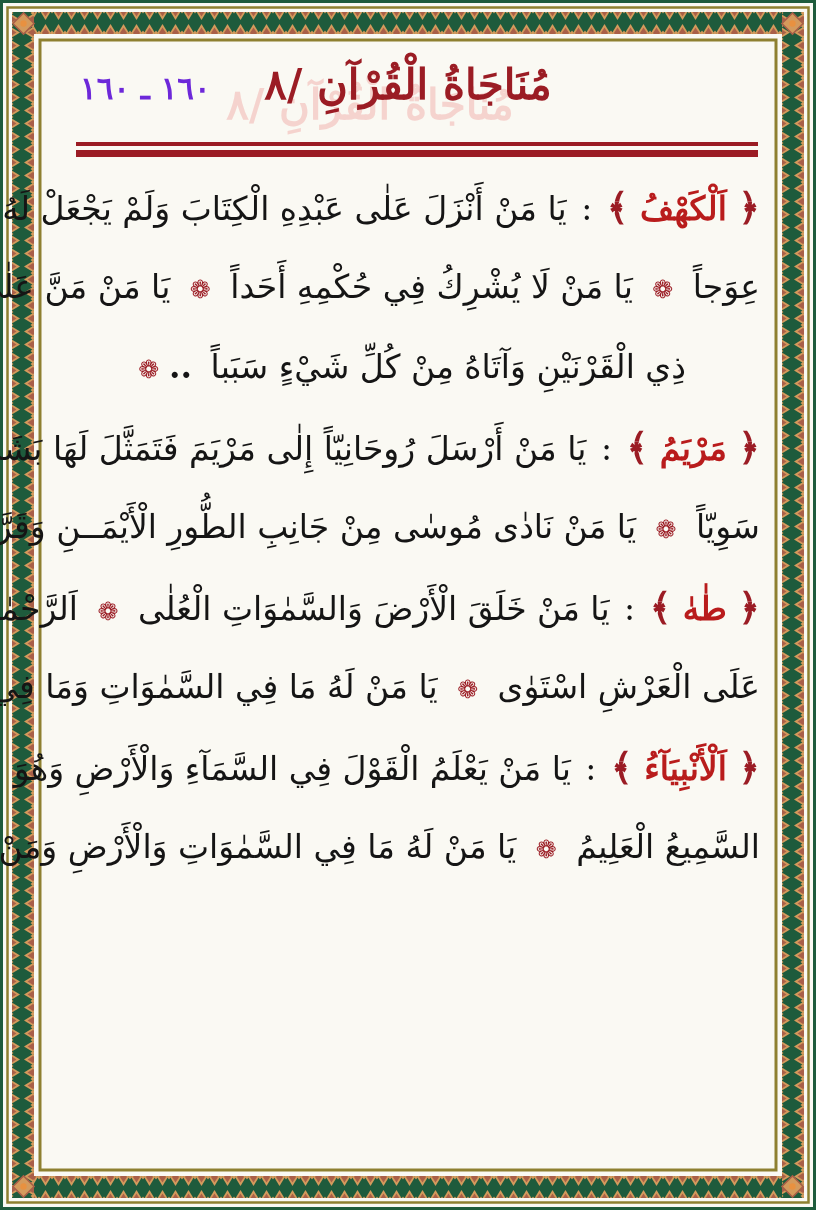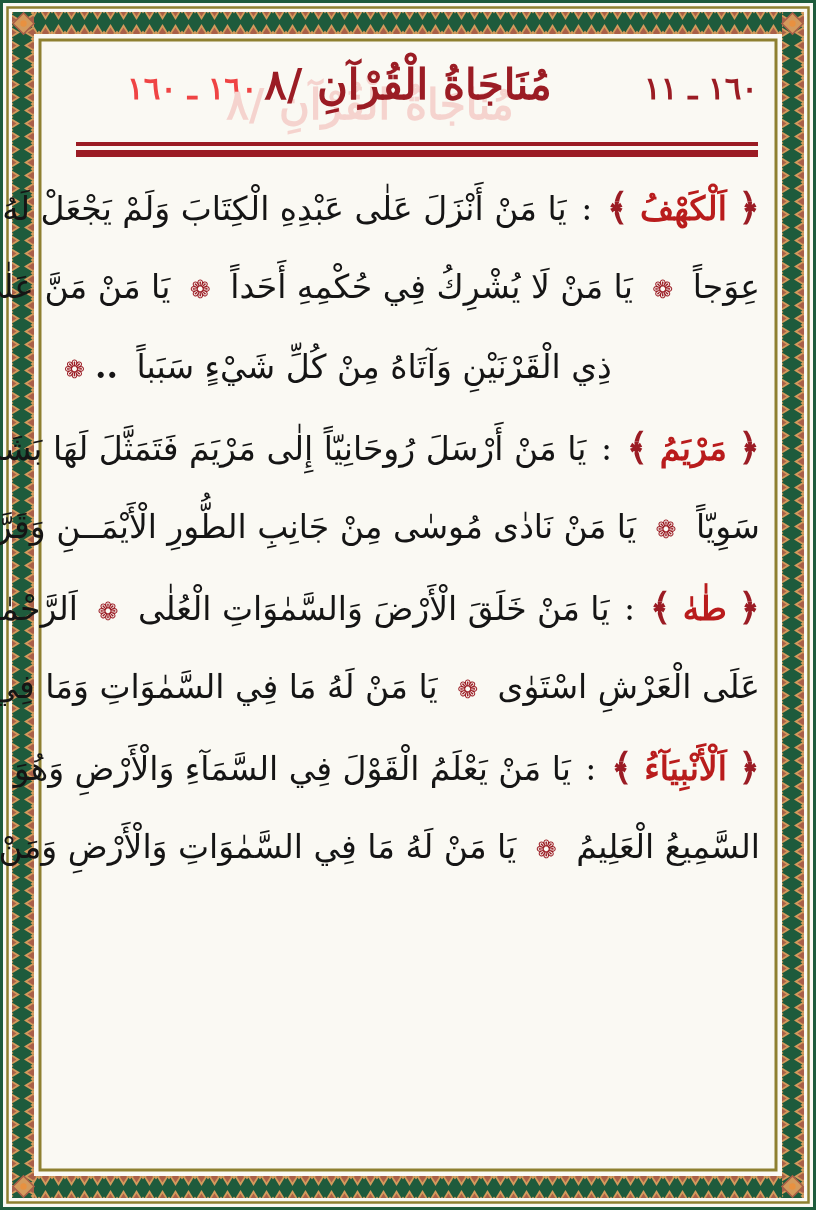--- a/index.html
+++ b/index.html
@@ -6,34 +6,34 @@
   body{width:816px;height:1210px;position:relative;background:#FAF9F3;
        font-family:"DejaVu Serif", serif;overflow:hidden;}
   .frame-svg{position:absolute;left:0;top:0;z-index:0;}
   .content{position:absolute;left:56px;top:48px;width:704px;height:1114px;z-index:1;}
 
   
   .header{position:relative;height:94px;direction:rtl;}
   .pagenums{position:absolute;right:2px;top:22px;font-size:31px;font-weight:bold;
             color:#9B1C24;direction:rtl;white-space:nowrap;}
   .ghostnums{position:absolute;left:24px;top:22px;font-size:31px;font-weight:bold;
-             color:#ef4444;direction:rtl;white-space:nowrap;margin-left:47px;}
+             color:#6d28d9;direction:rtl;white-space:nowrap;}
   .title{position:absolute;left:50%;transform:translateX(-50%);top:12px;font-size:42px;
          font-weight:bold;color:#9B1C24;direction:rtl;white-space:nowrap;
          text-shadow:-38px 20px 0 #F5D3CE;}
 
   
   .rule{margin:0 2px 0 20px;}
   .rule-thin{height:4px;background:#9B1C24;}
   .rule-thick{height:7px;background:#9B1C24;margin-top:4px;}
 
   
   .body-text{margin-top:10px;}
   .line{direction:rtl;height:80px;line-height:80px;font-size:33px;color:#151515;
-        text-align:left;white-space:nowrap;}
+        text-align:center;white-space:nowrap;}
   .line.just{text-align:justify;text-align-last:justify;text-justify:inter-word;}
   .surah{color:#b91c1c;font-weight:bold;}
   .bracket{color:#9B1C24;font-weight:bold;font-size:37px;}
   .colon{color:#151515;padding:0 4px;}
   .rosette{color:#9B1C24;font-size:25px;padding:0 9px;}
   .endmark{direction:ltr;unicode-bidi:isolate;padding:0 8px;}
   .endmark .rosette{padding:0;}
   .endmark .dots{color:#151515;font-weight:bold;padding-left:10px;letter-spacing:2px;}
 </style>
 </head>
@@ -79,21 +79,20 @@
   <g>
     <rect x="785" y="1179" width="15" height="15" transform="rotate(45 792.5 1186.5)" fill="#D49A5C" stroke="#A95F48" stroke-width="1.5"></rect>
     <circle cx="792.5" cy="1186.5" r="3.2" fill="#E89140"></circle>
   </g>
 </svg>
 
 <div class="content">
   <div class="header">
     <span class="ghostnums">١٦٠ ـ ١٦٠</span>
     <span class="title">مُنَاجَاةُ الْقُرْآنِ /٨</span>
-    <span class="pagenums">١٦٠ ـ ١١</span>
   </div>
   <div class="rule">
     <div class="rule-thin"></div>
     <div class="rule-thick"></div>
   </div>
   <div class="body-text">
       <div class="line just"><span class="bracket">﴿</span><span class="surah"> اَلْكَهْفُ </span><span class="bracket">﴾</span><span class="colon"> : </span> <span class="btext">يَا مَنْ أَنْزَلَ عَلٰى عَبْدِهِ الْكِتَابَ وَلَمْ يَجْعَلْ لَهُ</span> </div>
       <div class="line just"><span class="btext">عِوَجاً</span> <span class="rosette">❁</span> <span class="btext">يَا مَنْ لَا يُشْرِكُ فِي حُكْمِهِ أَحَداً</span> <span class="rosette">❁</span> <span class="btext">يَا مَنْ مَنَّ عَلٰى</span> </div>
       <div class="line"><span class="btext">ذِي الْقَرْنَيْنِ وَآتَاهُ مِنْ كُلِّ شَيْءٍ سَبَباً</span> <span class="endmark"><span class="rosette">❁</span><span class="dots">..</span></span> </div>
       <div class="line just"><span class="bracket">﴿</span><span class="surah"> مَرْيَمُ </span><span class="bracket">﴾</span><span class="colon"> : </span> <span class="btext">يَا مَنْ أَرْسَلَ رُوحَانِيّاً إِلٰى مَرْيَمَ فَتَمَثَّلَ لَهَا بَشَراً</span> </div>

